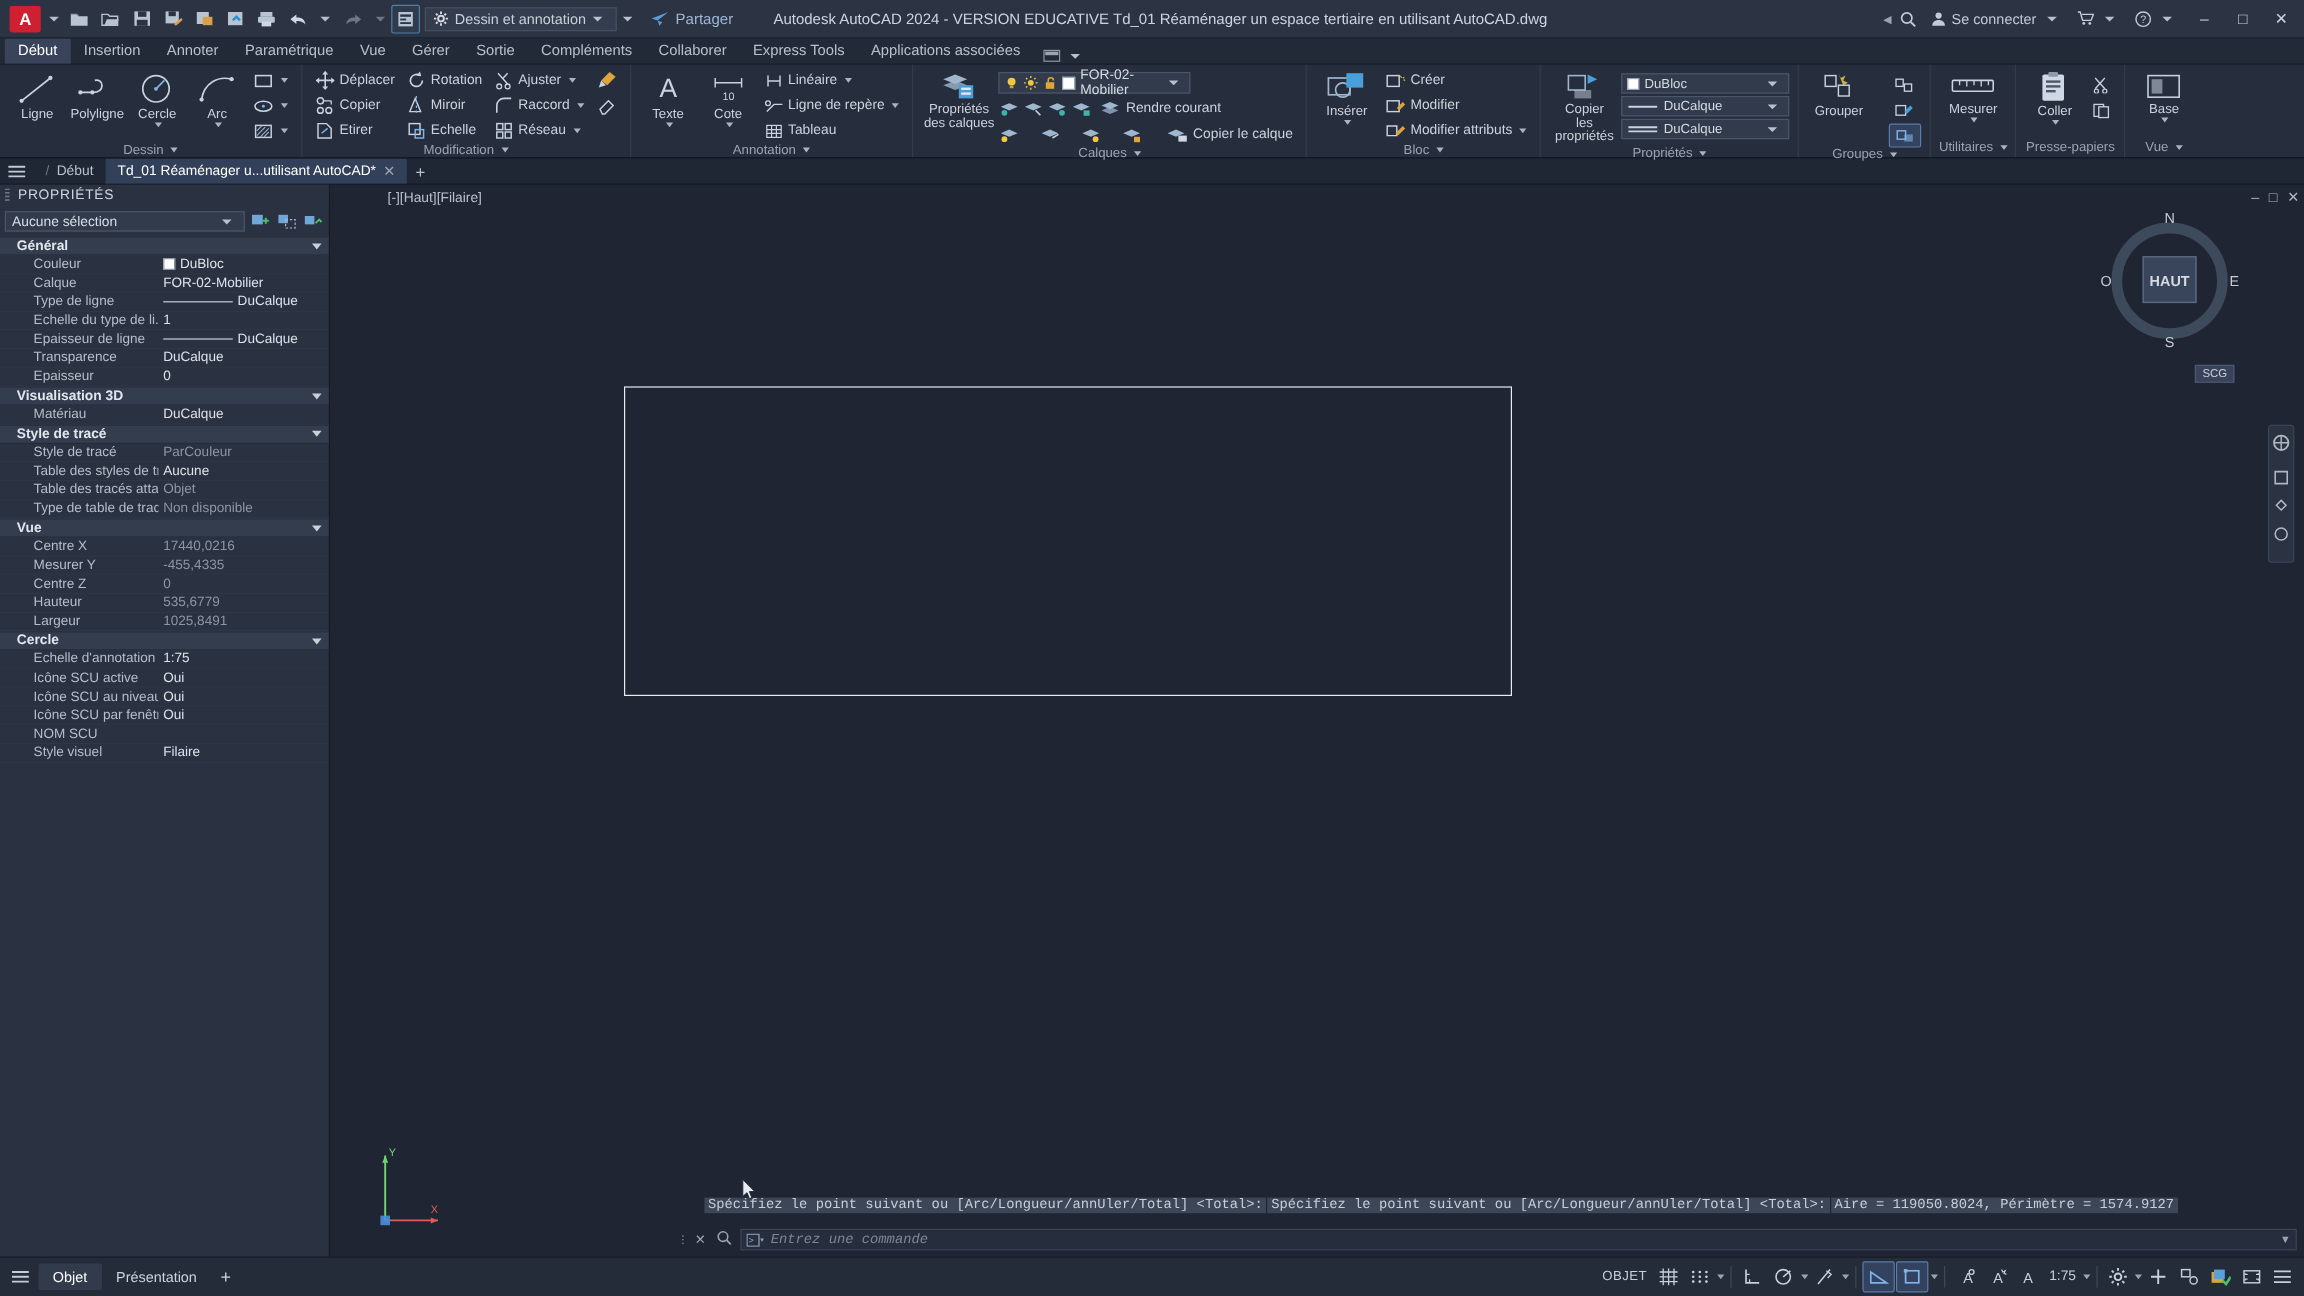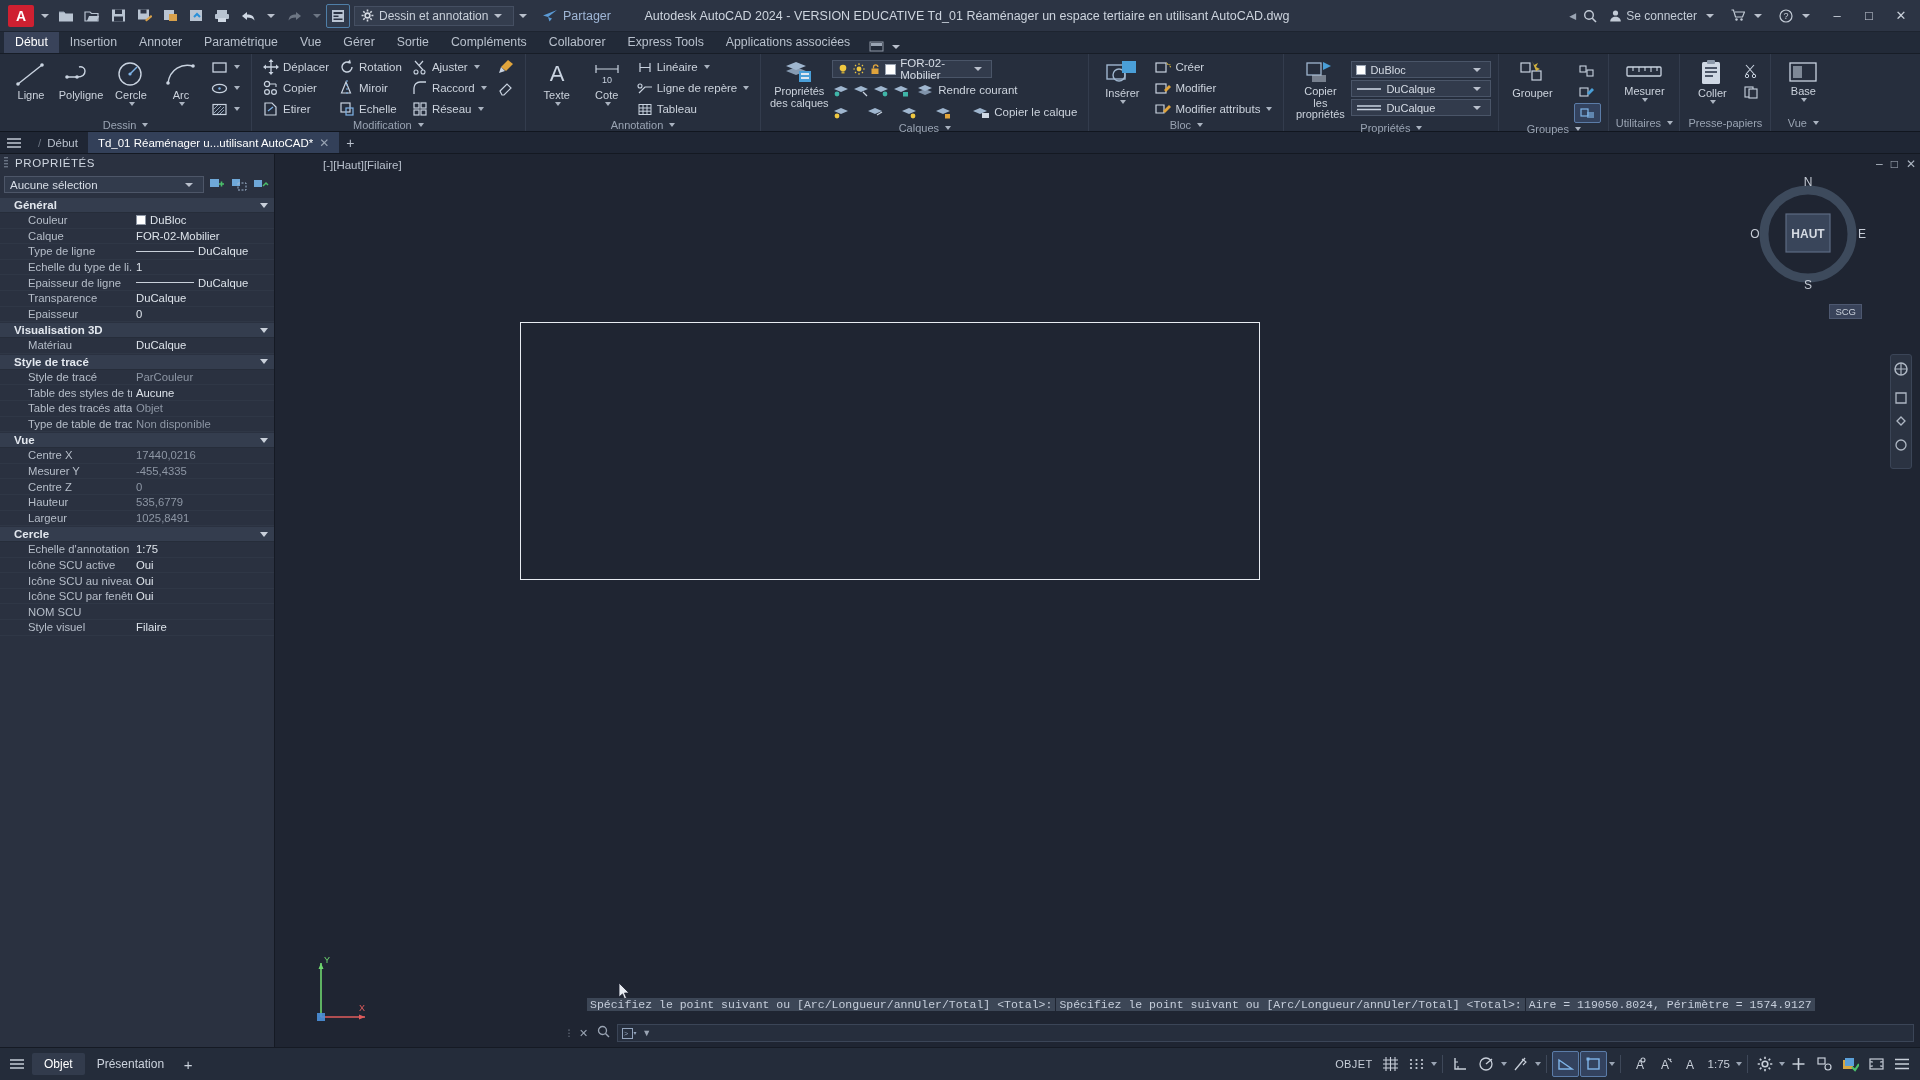--- a/index.html
+++ b/index.html
@@ -1239,20 +1239,21 @@
           </svg>
       </span>
       <div class="cmd-input">
         <span class="cmd-prompt">
           <svg width="15" height="11" viewBox="0 0 15 11">
               <rect x="0.5" y="0.5" width="10" height="10" fill="none" stroke="#93a4bd"></rect>
               <text x="2" y="8" font-size="7" fill="#93a4bd" font-family="Liberation Mono">&gt;</text>
               <path d="M11.5 4l3 0-1.5 3z" fill="#93a4bd"></path>
             </svg>
         </span>
+        <span class="cmd-ph">Entrez une commande</span>
         <span class="cmd-caret">▼</span>
       </div>
     </div>
   </div>
 </div>
 
 <div class="statusbar">
   <div class="sb-left">
     <div class="sb-burger">
       <svg width="16" height="12" viewBox="0 0 16 12">

